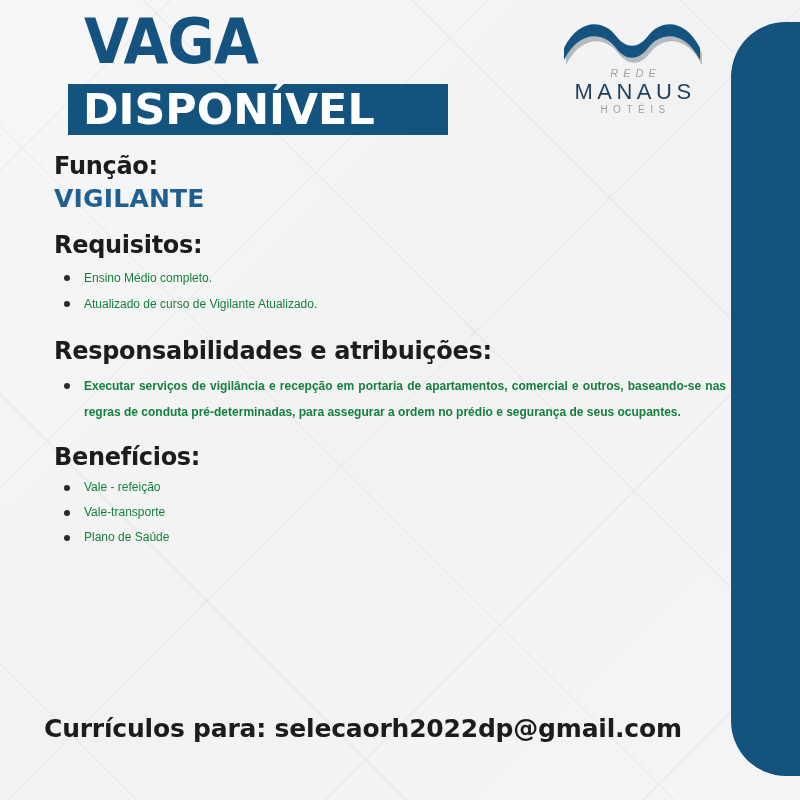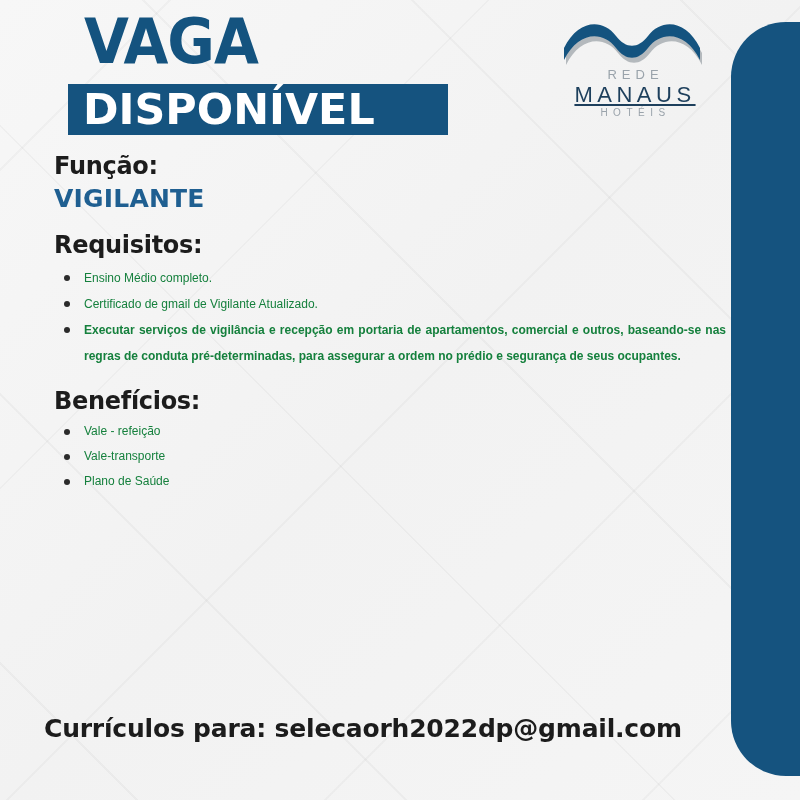--- a/index.html
+++ b/index.html
@@ -103,35 +103,35 @@
     position: absolute;
     left: 548px;
     top: 14px;
     width: 170px;
     height: 96px;
     z-index: 3;
     text-align: center;
   }
   .logo svg { display:block; margin: 0 auto; }
   .logo-rede {
-    font-size: 13px;
+    font-size: 11px;
     letter-spacing: 5px;
     color: #9aa3ab;
     font-weight: 400;
     margin-top: 1px;
     text-indent: 5px;
+    font-style: italic;
   }
   .logo-manaus {
     font-size: 22px;
     letter-spacing: 4.5px;
     color: #1d3f5c;
     font-weight: 400;
     line-height: 26px;
     text-indent: 4px;
-    text-decoration: underline;
   }
   .logo-hoteis {
     font-size: 10px;
     letter-spacing: 5.5px;
     color: #9aa3ab;
     font-weight: 400;
     text-indent: 5px;
     margin-top: -1px;
   }
 
@@ -244,23 +244,24 @@
   </div>
 
   <div class="content">
 
     <div class="sec-label funcao-label">Função:</div>
     <div class="funcao-value">VIGILANTE</div>
 
     <div class="sec-label req-label">Requisitos:</div>
     <ul class="bullets">
       <li>Ensino Médio completo.</li>
-      <li>Certificado de gmail de Vigilante Atualizado.</li>
+      <li>Atualizado de curso de Vigilante Atualizado.</li>
     </ul>
 
+    <div class="sec-label resp-label">Responsabilidades e atribuições:</div>
     <ul class="bullets resp-list">
       <li>Executar serviços de vigilância e recepção em portaria de apartamentos, comercial e outros, baseando-se nas regras de conduta pré-determinadas, para assegurar a ordem no prédio e segurança de seus ocupantes.</li>
     </ul>
 
     <div class="sec-label ben-label">Benefícios:</div>
     <ul class="bullets tight">
       <li>Vale - refeição</li>
       <li>Vale-transporte</li>
       <li>Plano de Saúde</li>
     </ul>

